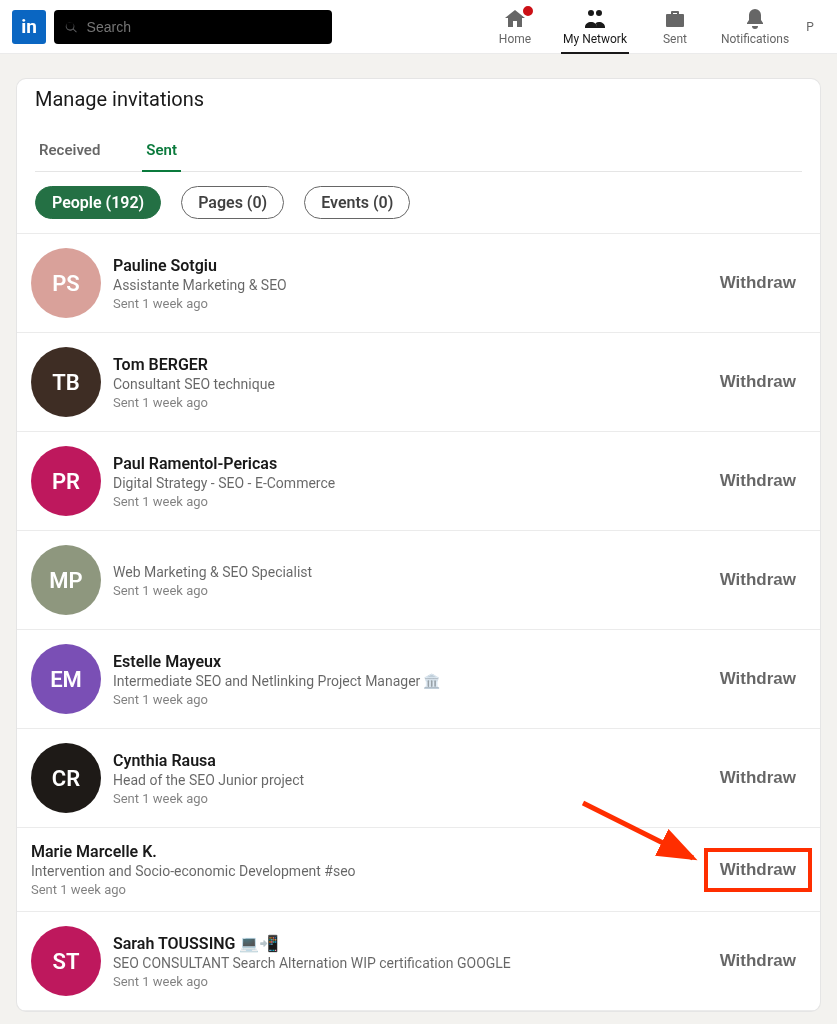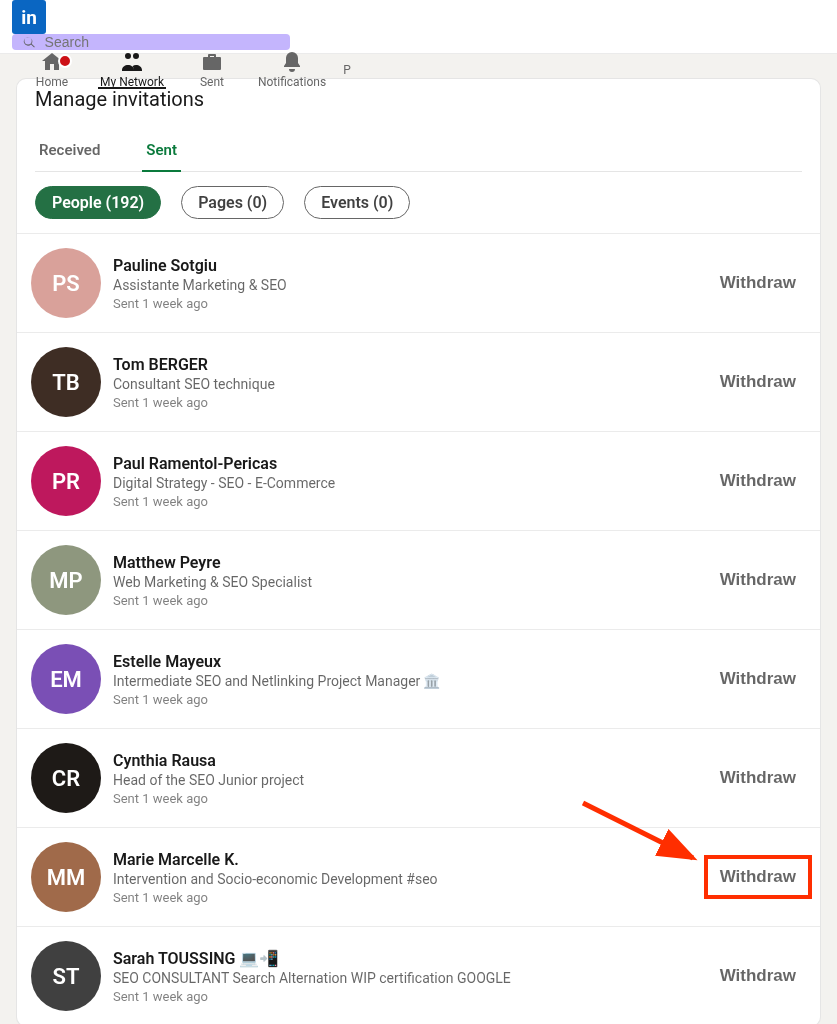--- a/index.html
+++ b/index.html
@@ -5,44 +5,43 @@
   * { box-sizing: border-box; margin: 0; padding: 0; }
   body {
     font-family: -apple-system, BlinkMacSystemFont, "Segoe UI", Roboto, Helvetica, Arial, sans-serif;
     background: #f3f2ef;
     width: 837px;
     overflow-x: hidden;
   }
   
   .header {
     display: flex;
-    align-items: flex-start;
+    align-items: center;
     height: 54px;
     background: #fff;
     border-bottom: 1px solid rgba(0,0,0,0.08);
     padding: 0 12px;
-    flex-direction: column;
   }
   .logo {
     width: 34px; height: 34px;
     background: #0a66c2;
     color: #fff;
     border-radius: 3px;
     display: flex;
     align-items: center;
     justify-content: center;
     font-weight: 700;
     font-size: 19px;
     margin-right: 8px;
     flex-shrink: 0;
   }
   .search {
     display: flex;
     align-items: center;
-    background: #c4b5fd;
+    background: #000000;
     border-radius: 4px;
     height: 34px;
     width: 278px;
     padding: 0 10px;
     margin-right: auto;
   }
   .search svg { width: 16px; height: 16px; fill: #606163; margin-right: 8px; }
   .search input {
     border: none;
     background: transparent;
@@ -266,21 +265,20 @@
         <div class="info">
           <div class="name">Paul Ramentol-Pericas</div>
           <div class="headline">Digital Strategy - SEO - E-Commerce</div>
           <div class="time">Sent 1 week ago</div>
         </div>
         <button class="withdraw">Withdraw</button>
       </div>
       <div class="row">
         <div class="avatar" style="background: rgb(142, 151, 126);">MP</div>
         <div class="info">
-          <div class="name">Matthew Peyre</div>
           <div class="headline">Web Marketing &amp; SEO Specialist</div>
           <div class="time">Sent 1 week ago</div>
         </div>
         <button class="withdraw">Withdraw</button>
       </div>
       <div class="row">
         <div class="avatar" style="background: rgb(122, 79, 181);">EM</div>
         <div class="info">
           <div class="name">Estelle Mayeux</div>
           <div class="headline">Intermediate SEO and Netlinking Project Manager         🏛️</div>
@@ -291,38 +289,37 @@
       <div class="row">
         <div class="avatar" style="background: rgb(30, 26, 23);">CR</div>
         <div class="info">
           <div class="name">Cynthia Rausa</div>
           <div class="headline">Head of the SEO Junior project</div>
           <div class="time">Sent 1 week ago</div>
         </div>
         <button class="withdraw">Withdraw</button>
       </div>
       <div class="row">
-        <div class="avatar" style="background: rgb(160, 106, 74);">MM</div>
         <div class="info">
           <div class="name">Marie Marcelle K.</div>
           <div class="headline">Intervention and Socio-economic Development #seo</div>
           <div class="time">Sent 1 week ago</div>
         </div>
         <button class="withdraw highlight">Withdraw</button>
         <svg width="130" height="80" class="arrow-annot">
           <defs>
             <marker id="ah" markerWidth="10" markerHeight="10" refX="7" refY="3" orient="auto">
               <path d="M0,0 L8,3 L0,6 Z" fill="#ff2e00"></path>
             </marker>
           </defs>
           <line x1="5" y1="5" x2="115" y2="60" stroke="#ff2e00" stroke-width="5" marker-end="url(#ah)"></line>
         </svg>
       </div>
       <div class="row">
-        <div class="avatar" style="background: #404040;">ST</div>
+        <div class="avatar" style="background: #be185d;">ST</div>
         <div class="info">
           <div class="name">Sarah TOUSSING 💻📲</div>
           <div class="headline">SEO CONSULTANT Search Alternation WIP certification GOOGLE</div>
           <div class="time">Sent 1 week ago</div>
         </div>
         <button class="withdraw">Withdraw</button>
       </div>
     </div>
 </div>
 

